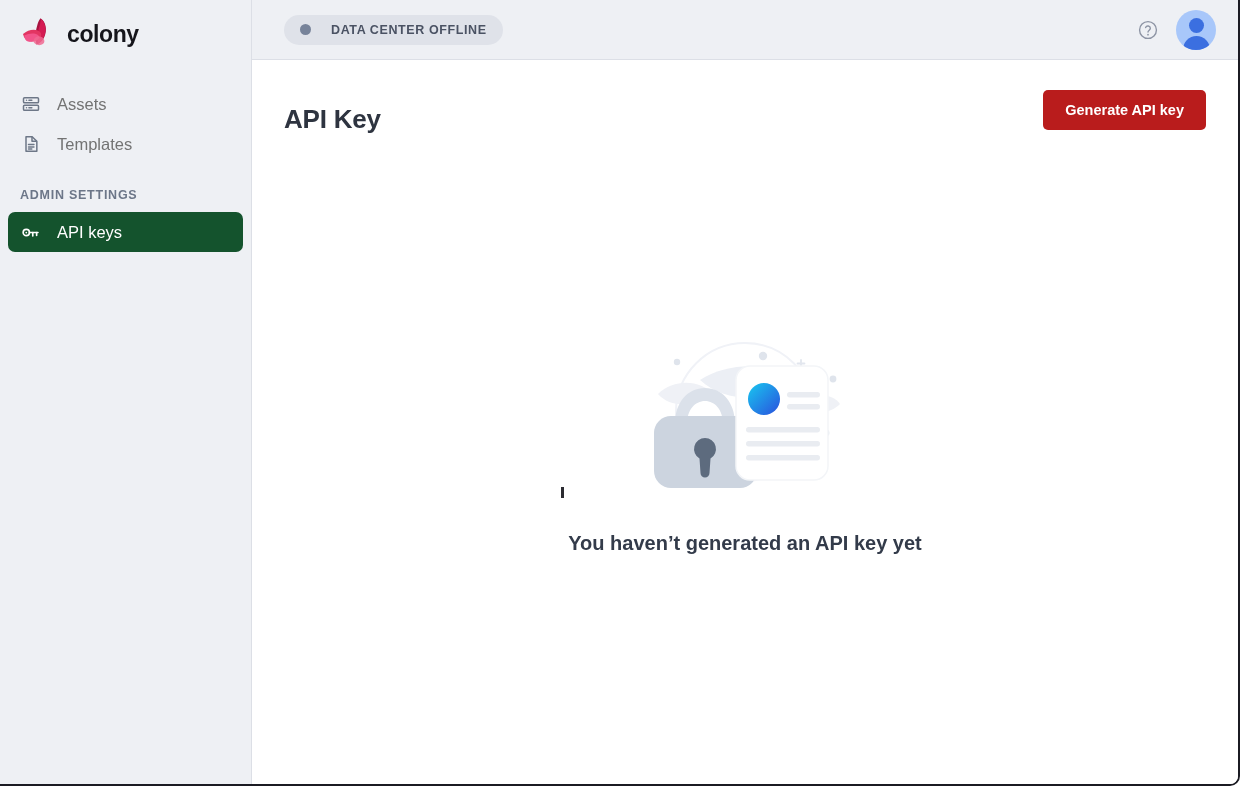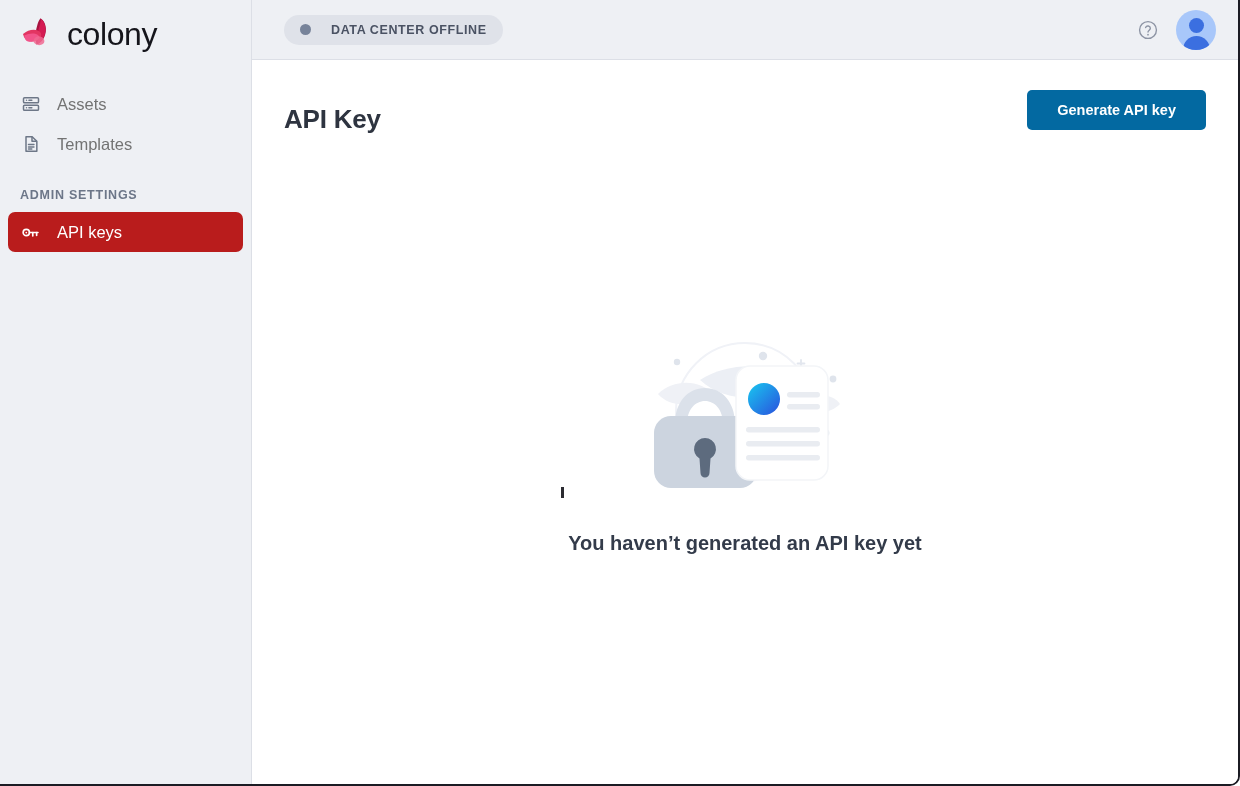--- a/index.html
+++ b/index.html
@@ -42,24 +42,24 @@
     padding: 22px 0 0 20px;
     height: 46px;
     box-sizing: border-box;
   }
   .brand-logo {
     width: 36px;
     height: 34px;
     display: block;
   }
   .brand-name {
-    font-size: 32px;
+    font-size: 23px;
     color: #15151b;
     letter-spacing: -0.4px;
-    font-weight: 400;
+    font-weight: 700;
     line-height: 1;
   }
   .nav {
     margin-top: 38px;
     padding: 0 8px;
   }
   .nav-item {
     display: flex;
     align-items: center;
     gap: 16px;
@@ -83,21 +83,21 @@
   }
   .nav-section-title {
     font-size: 12.5px;
     letter-spacing: 0.75px;
     color: #6c7688;
     font-weight: 700;
     padding: 0 12px;
     margin: 24px 0 10px 0;
   }
   .nav-item.active {
-    background: #b91c1c;
+    background: #14532d;
     color: #ffffff;
   }
   .nav-item.active .nav-icon { color: #ffffff; }
 
   
   .main {
     flex: 1 1 auto;
     display: flex;
     flex-direction: column;
     min-width: 0;
@@ -189,26 +189,26 @@
   .page-sub {
     font-size: 14.5px;
     color: #4d5562;
     margin: 0;
   }
   .page-sub a {
     color: #36a3f7;
     text-decoration: none;
   }
   .primary-btn {
-    background: #0369a1;
+    background: #b91c1c;
     color: #ffffff;
     border: none;
     border-radius: 5px;
     height: 40px;
-    padding: 0 30px;
+    padding: 0 22px;
     font-size: 14.5px;
     font-weight: 700;
     font-family: "Liberation Sans", sans-serif;
     cursor: pointer;
     margin-top: 2px;
     white-space: nowrap;
   }
 
   
   .stray-mark {

